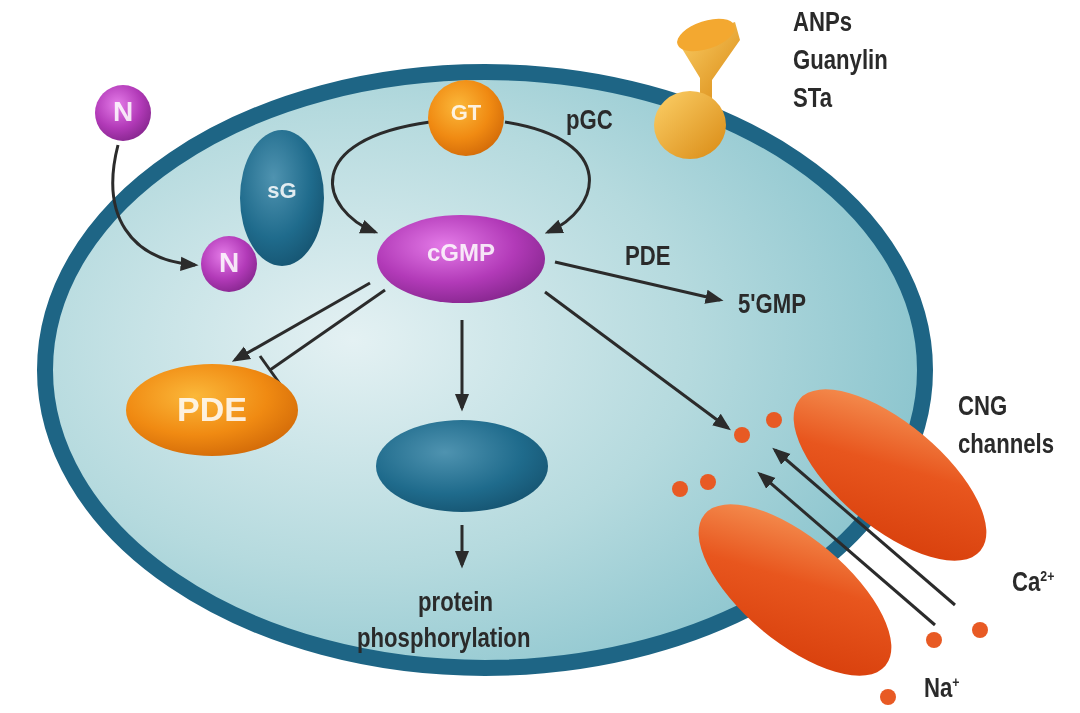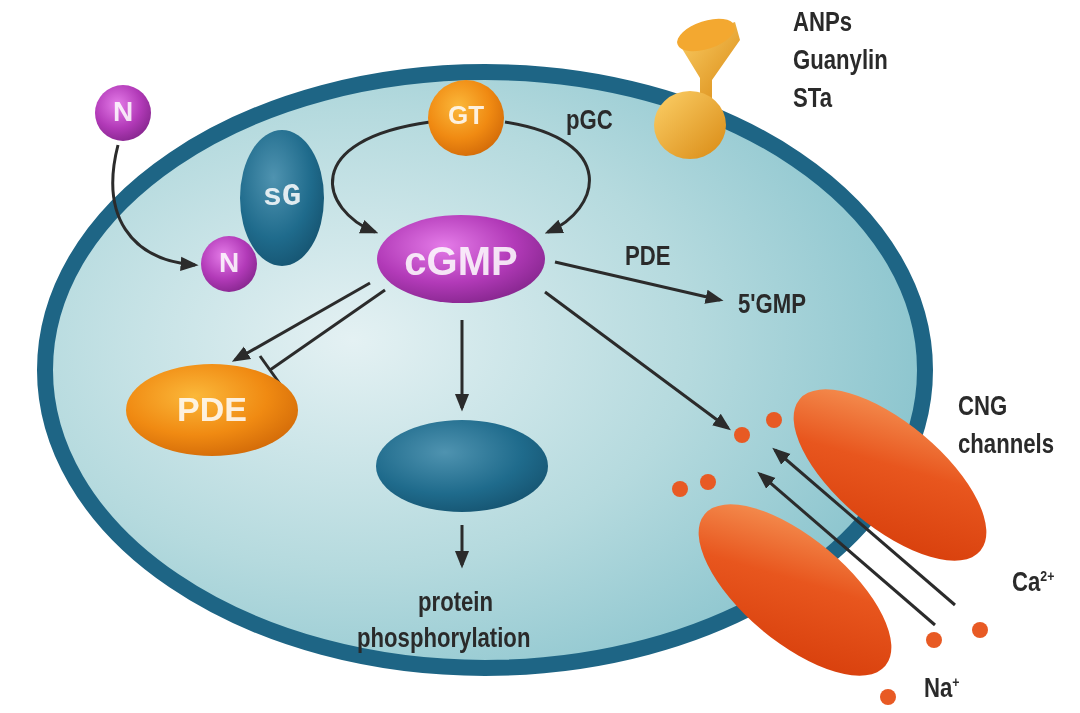--- a/index.html
+++ b/index.html
@@ -87,23 +87,23 @@
       <circle cx="742" cy="435" r="8"></circle>
       <circle cx="774" cy="420" r="8"></circle>
       <circle cx="680" cy="489" r="8"></circle>
       <circle cx="708" cy="482" r="8"></circle>
       <circle cx="934" cy="640" r="8"></circle>
       <circle cx="980" cy="630" r="8"></circle>
       <circle cx="888" cy="697" r="8"></circle>
     </g>
   </svg>
 
-  <div class="nodeText" style="left:428px;top:100px;width:76px;font-size:26px;">GT</div>
-  <div class="nodeText" style="left:385px;top:239px;width:152px;font-size:40px;">cGMP</div>
-  <div class="nodeText" style="left:242px;top:178px;width:80px;font-size:32px;font-family:Liberation Mono, monospace;">sG</div>
+  <div class="nodeText" style="left:428px;top:100px;width:76px;font-size:22px;">GT</div>
+  <div class="nodeText" style="left:385px;top:239px;width:152px;font-size:24px;">cGMP</div>
+  <div class="nodeText" style="left:242px;top:178px;width:80px;font-size:22px;">sG</div>
   <div class="nodeText" style="left:98px;top:96px;width:50px;font-size:28px;">N</div>
   <div class="nodeText" style="left:204px;top:247px;width:50px;font-size:28px;">N</div>
   <div class="nodeText" style="left:140px;top:390px;width:144px;font-size:34px;">PDE</div>
 
   <div class="lbl" style="left:566px;top:104px;">pGC</div>
   <div class="lbl" style="left:793px;top:6px;">ANPs</div>
   <div class="lbl" style="left:793px;top:44px;">Guanylin</div>
   <div class="lbl" style="left:793px;top:82px;">STa</div>
   <div class="lbl" style="left:625px;top:240px;">PDE</div>
   <div class="lbl" style="left:738px;top:288px;">5'GMP</div>

